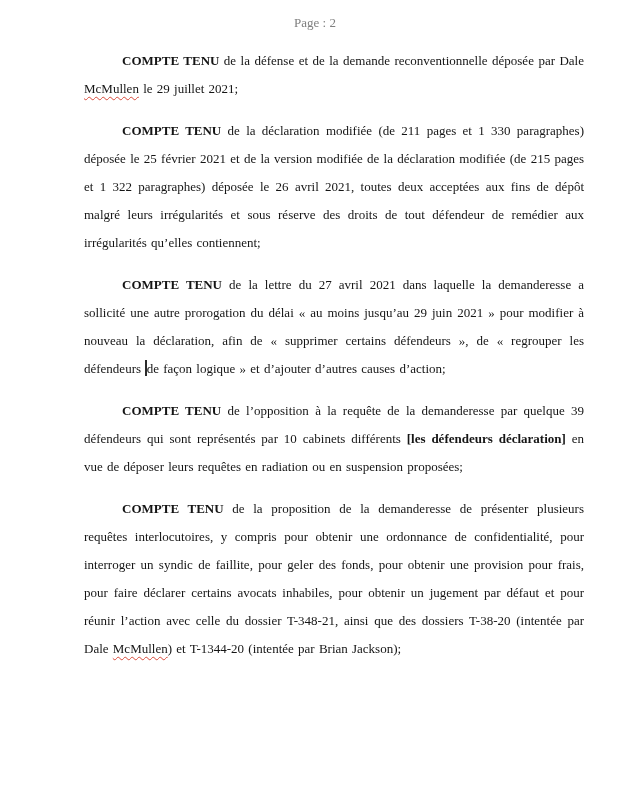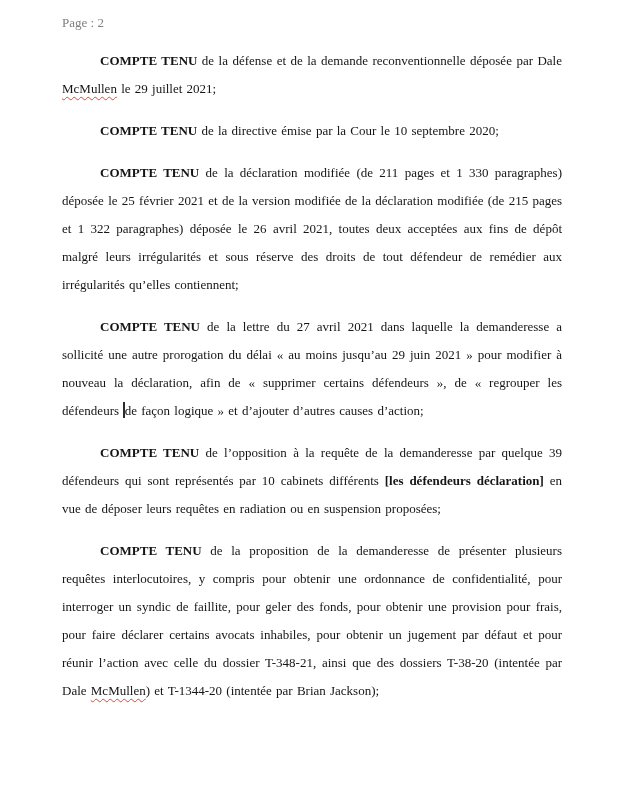--- a/index.html
+++ b/index.html
@@ -14,26 +14,27 @@
     box-sizing: border-box;
     padding: 14px 56px 20px 62px;
     background: var(--bg, #ffffff);
     font-family: "Liberation Serif", "DejaVu Serif", serif;
     overflow: hidden;
   }
   .page-number {
     font-size: 13px;
     line-height: 17px;
     color: var(--page-num-color, #7f7f7f);
-    text-align: left;
+    text-align: center;
     padding-right: 0px;
   }
   .content {
     margin-top: 16px;
     width: 500px;
+    margin-left: 22px;
   }
   p.para {
     margin: 14px 0 0 0;
     text-indent: 38px;
     text-align: justify;
     font-size: 13px;
     line-height: 28px;
     color: var(--text-color, #151515);
     word-spacing: 1px;
   }
@@ -58,19 +59,18 @@
     vertical-align: -3px;
   }
 </style>
 </head>
 <body>
 
 <div class="page">
   <div class="page-number">Page : 2</div>
   <div class="content" id="doc-body">
       <p class="para"><span class="seg bold">COMPTE TENU</span><span class="seg normal"> de la défense et de la demande reconventionnelle déposée par Dale </span><span class="seg misspelled">McMullen</span><span class="seg normal"> le 29 juillet 2021;</span></p>
-      <p class="para"><span class="seg bold">COMPTE TENU</span><span class="seg normal"> de la directive émise par la Cour le 10 septembre 2020;</span></p>
       <p class="para"><span class="seg bold">COMPTE TENU</span><span class="seg normal"> de la déclaration modifiée (de 211 pages et 1 330 paragraphes) déposée le 25 février 2021 et de la version modifiée de la déclaration modifiée (de 215 pages et 1 322 paragraphes) déposée le 26 avril 2021, toutes deux acceptées aux fins de dépôt malgré leurs irrégularités et sous réserve des droits de tout défendeur de remédier aux irrégularités qu’elles contiennent;</span></p>
       <p class="para"><span class="seg bold">COMPTE TENU</span><span class="seg normal"> de la lettre du 27 avril 2021 dans laquelle la demanderesse a sollicité une autre prorogation du délai « au moins jusqu’au 29 juin 2021 » pour modifier à nouveau la déclaration, afin de « supprimer certains défendeurs », de « regrouper les défendeurs </span><span class="caret"></span><span class="seg normal">de façon logique » et d’ajouter d’autres causes d’action;</span></p>
       <p class="para"><span class="seg bold">COMPTE TENU</span><span class="seg normal"> de l’opposition à la requête de la demanderesse par quelque 39 défendeurs qui sont représentés par 10 cabinets différents </span><span class="seg bold">[les défendeurs déclaration]</span><span class="seg normal"> en vue de déposer leurs requêtes en radiation ou en suspension proposées;</span></p>
       <p class="para"><span class="seg bold">COMPTE TENU</span><span class="seg normal"> de la proposition de la demanderesse de présenter plusieurs requêtes interlocutoires, y compris pour obtenir une ordonnance de confidentialité, pour interroger un syndic de faillite, pour geler des fonds, pour obtenir une provision pour frais, pour faire déclarer certains avocats inhabiles, pour obtenir un jugement par défaut et pour réunir l’action avec celle du dossier T-348-21, ainsi que des dossiers T-38-20 (intentée par Dale </span><span class="seg misspelled">McMullen</span><span class="seg normal">) et T-1344-20 (intentée par Brian Jackson);</span></p>
     </div>
 </div>
 
 </body></html>

